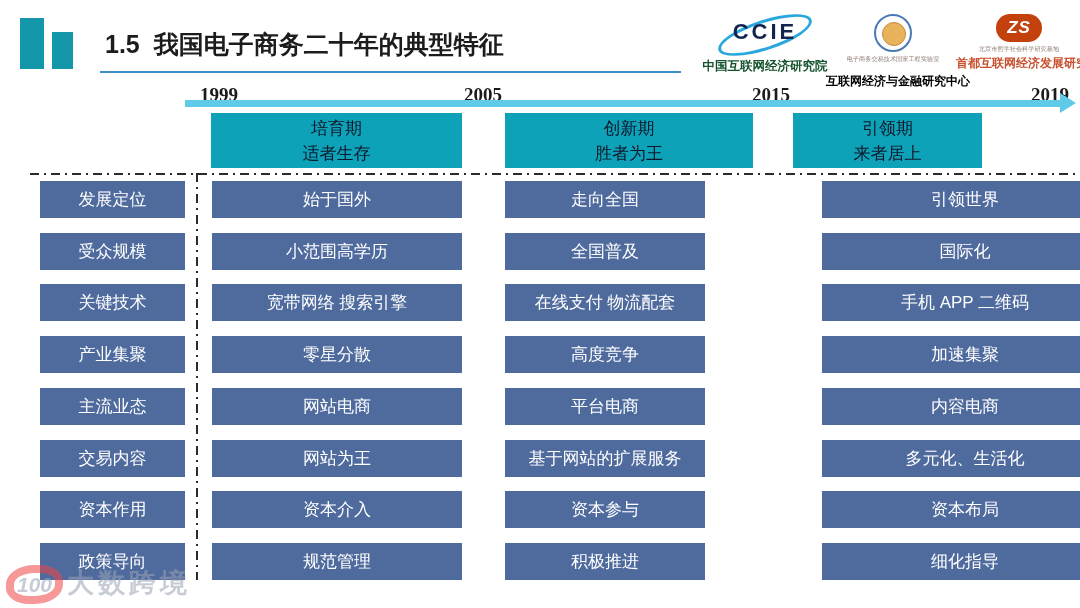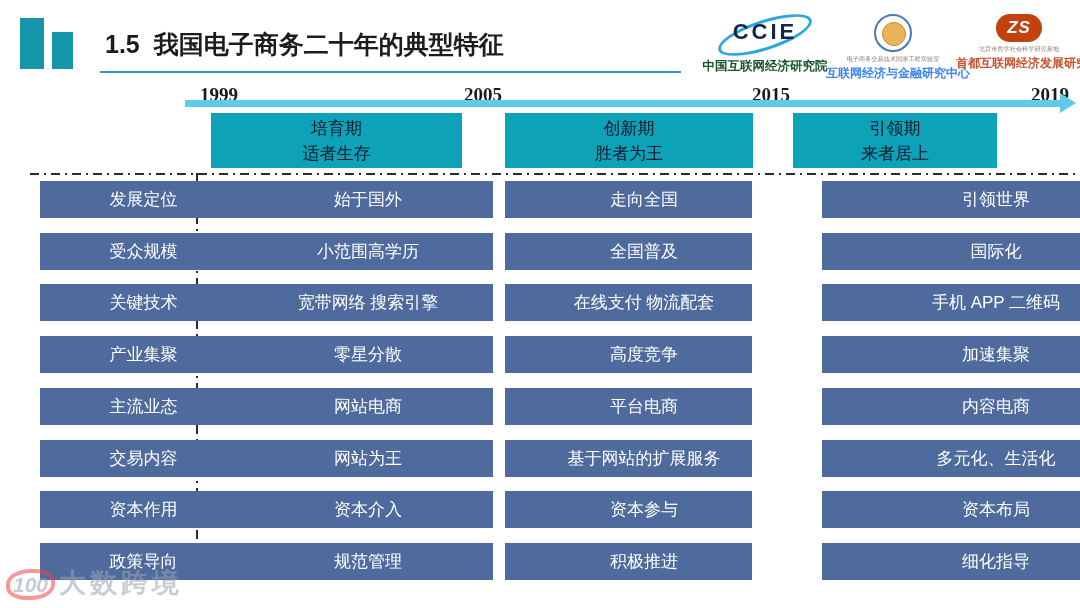--- a/index.html
+++ b/index.html
@@ -20,46 +20,46 @@
   .logo-ccie{left:696px;top:16px;width:138px;}
   .ccie-mark{position:relative;height:38px;width:110px;margin:0 auto;}
   .ccie-letters{position:relative;z-index:2;font-size:22px;font-weight:bold;color:#14254d;letter-spacing:3px;top:3px;}
   .ccie-swoosh{position:absolute;z-index:1;left:6px;top:4px;width:92px;height:24px;border:3px solid #2aa7dd;border-radius:50%;transform:rotate(-18deg);}
   .logo-name{font-size:12.5px;font-weight:bold;margin-top:4px;white-space:nowrap;}
   .logo-ccie .logo-name{color:#14532d;}
   .logo-center{left:826px;top:14px;width:134px;}
   .seal{position:relative;width:34px;height:34px;margin:0 auto;border:2px solid #4a7ab5;border-radius:50%;background:#fdfdfd;}
   .seal-core{position:absolute;left:6px;top:6px;width:22px;height:22px;border-radius:50%;background:#e8b35a;border:1px solid #c88a3a;}
   .logo-caption{font-size:6.5px;color:#8c7a72;margin-top:3px;white-space:nowrap;transform:scale(.95);}
-  .logo-center .logo-name{color:#3b82f6;font-size:12px;margin-top:1px;}
+  .logo-center .logo-name{color:#000000;font-size:12px;margin-top:9px;}
   .logo-base{left:956px;top:14px;width:126px;}
   .zs-mark{width:46px;height:28px;margin:0 auto;background:#c2410c;border-radius:14px;color:#ffffff;font-weight:bold;font-style:italic;font-size:17px;line-height:28px;text-align:center;letter-spacing:1px;}
   .logo-base .logo-name{color:#c9502e;font-size:12px;margin-top:1px;}
   
   .year{position:absolute;top:84px;font-family:"Liberation Serif","DejaVu Serif",serif;font-weight:bold;font-size:19px;color:#1a1a1a;}
   .y0{left:200px;} .y1{left:464px;} .y2{left:752px;} .y3{left:1031px;}
   .tl-line{position:absolute;left:185px;top:100px;width:878px;height:7px;background:#5fcbe9;}
   .tl-head{position:absolute;left:1060px;top:93px;width:0;height:0;border-top:10px solid transparent;border-bottom:10px solid transparent;border-left:16px solid #5fcbe9;}
   
   .phead{position:absolute;top:113px;height:55px;background:#0da2b8;color:#0f172a;text-align:center;font-size:17px;line-height:25px;padding-top:3px;box-sizing:border-box;}
-  .p0{left:211px;width:251px;} .p1{left:505px;width:248px;} .p2{left:793px;width:204px;}
+  .p0{left:211px;width:251px;} .p1{left:505px;width:248px;} .p2{left:793px;width:189px;}
   
   .hdash{position:absolute;left:30px;top:173px;width:1045px;height:2px;
     background:repeating-linear-gradient(to right,#2b2b2b 0 9px,transparent 9px 14px,#2b2b2b 14px 16px,transparent 16px 21px);}
   .vdash{position:absolute;left:196px;top:173px;width:2px;height:407px;
     background:repeating-linear-gradient(to bottom,#2b2b2b 0 9px,transparent 9px 14px,#2b2b2b 14px 16px,transparent 16px 21px);}
   
-  .box{position:absolute;height:37px;background:#4f6b9e;color:#ffffff;font-size:17px;text-align:center;line-height:37px;white-space:nowrap;overflow:hidden;padding-left:31px;}
+  .box{position:absolute;height:37px;background:#4f6b9e;color:#ffffff;font-size:17px;text-align:center;line-height:37px;white-space:nowrap;overflow:hidden;}
   .rlabel{left:40px;width:145px;}
-  .c0{left:212px;width:250px;} .c1{left:505px;width:216px;} .c2{left:822px;width:286px;text-align:center;}
+  .c0{left:212px;width:250px;} .c1{left:505px;width:200px;} .c2{left:822px;width:286px;text-align:center;}
   .r0{top:181px;} .r1{top:233px;} .r2{top:284px;} .r3{top:336px;}
   .r4{top:388px;} .r5{top:440px;} .r6{top:491px;} .r7{top:543px;}
   
   .watermark{position:absolute;left:6px;top:565px;color:#9aa2b5;opacity:.55;font-weight:bold;font-size:27px;letter-spacing:4px;white-space:nowrap;}
-  .wm-icon{font-style:italic;font-size:21px;letter-spacing:0;margin-right:4px;border:4px solid #ef4444;border-radius:50% 40% 50% 40%;padding:0 3px;}
+  .wm-icon{font-style:italic;font-size:21px;letter-spacing:0;margin-right:4px;border:8px solid #ef4444;border-radius:50% 40% 50% 40%;padding:0 3px;}
 </style>
 </head>
 <body>
 
 <div class="slide">
 
   <div class="bar bar1"></div>
   <div class="bar bar2"></div>
   <div class="title">
     <span class="tnum">1.5</span><span class="ttext">我国电子商务二十年的典型特征</span>

